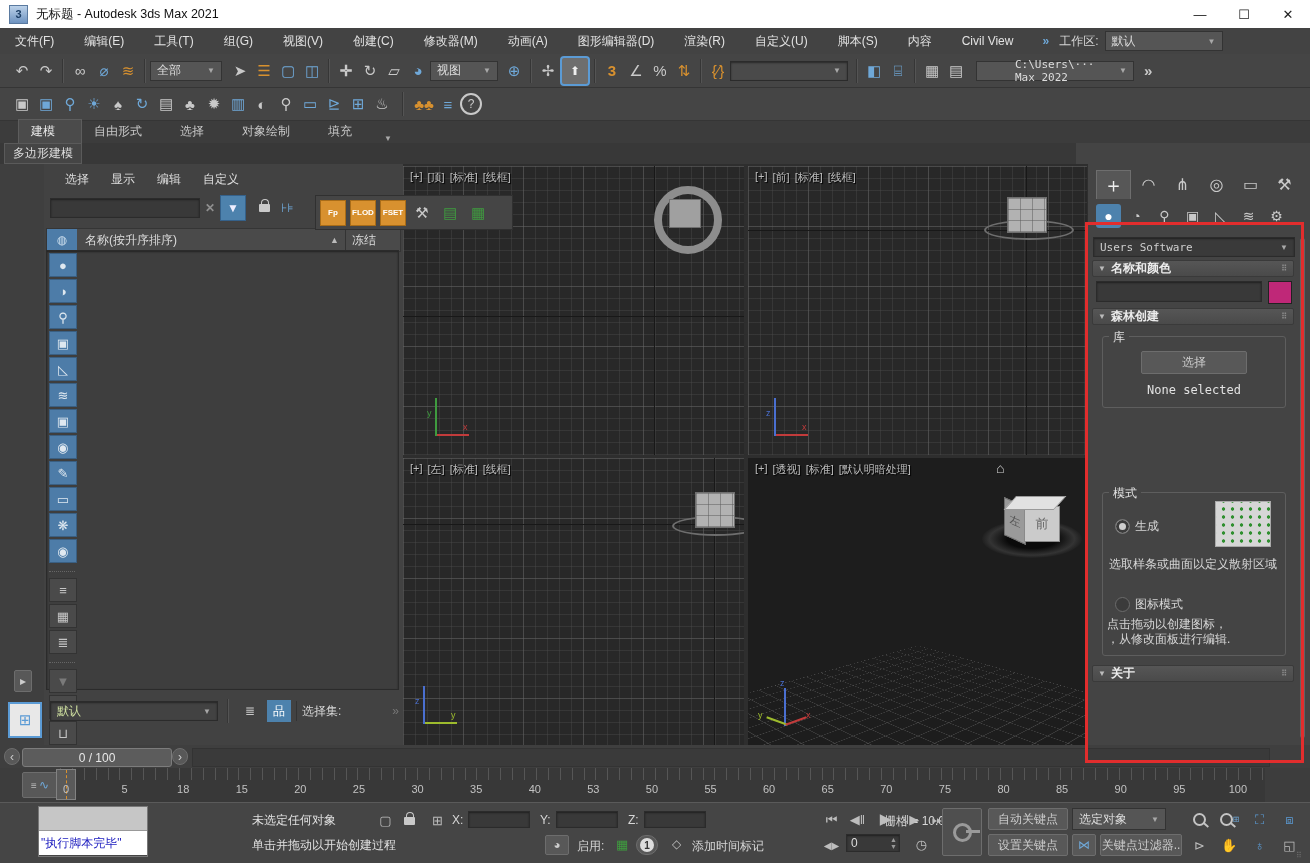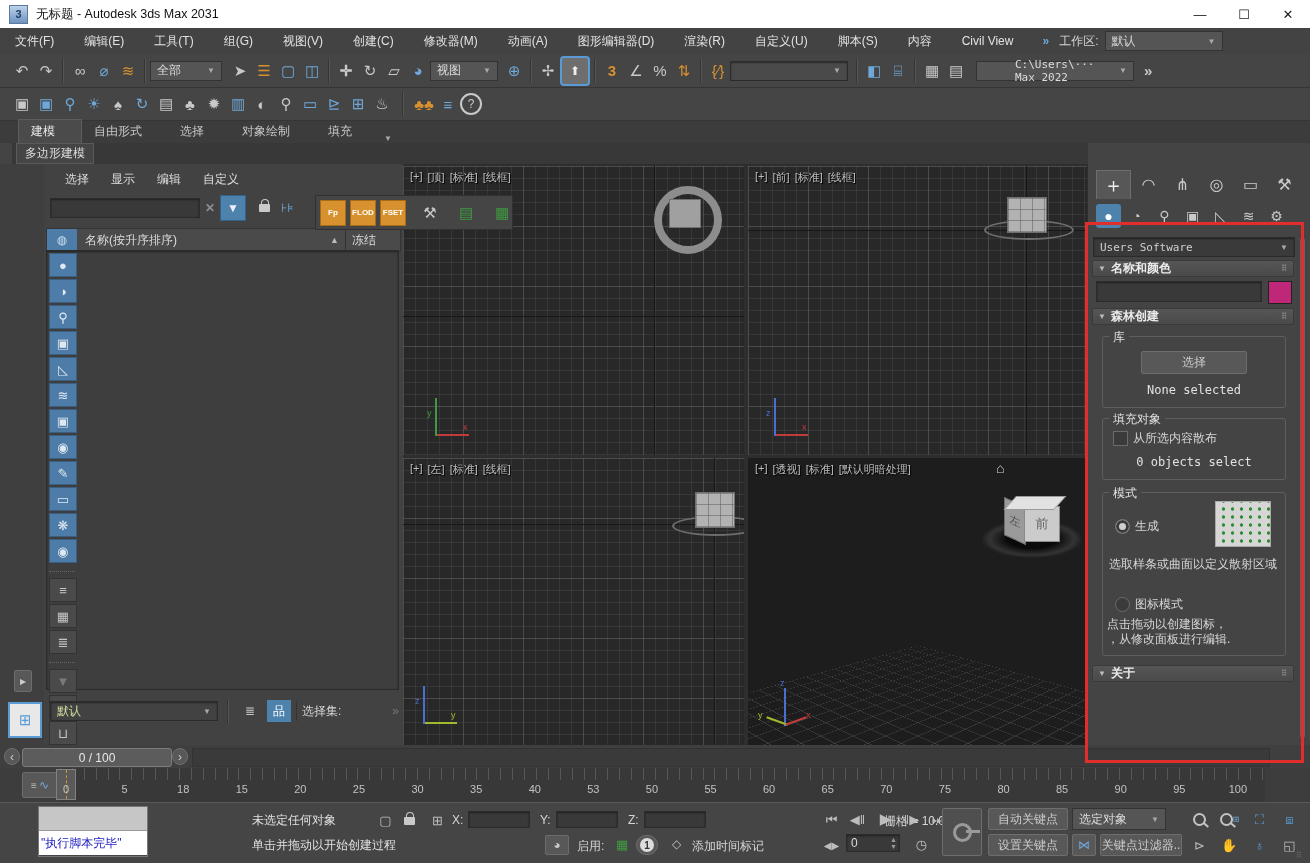--- a/index.html
+++ b/index.html
@@ -22,21 +22,21 @@
   .ic.or{color:#d8912f}.ic.bl{color:#6fa8d8}.ic.sm{font-size:12px}
   .sep{width:1px;height:24px;background:#363636;border-right:1px solid #545454;margin:0 4px;flex:0 0 auto;}
   .dd{background:#555;border:1px solid #333;height:20px;display:inline-flex;align-items:center;padding:0 6px;color:#ddd;box-sizing:border-box;}
   .car{color:#a8a8a8;font-size:8px;margin-left:7px;}
   .fld{background:#393939;border:1px solid #2b2b2b;box-shadow:inset 0 1px 2px rgba(0,0,0,.45);box-sizing:border-box;}
   .kbd{width:26px;height:26px;background:#6e6e6e;border:2px solid #5b9bd5;border-radius:4px;display:inline-flex;align-items:center;justify-content:center;color:#eee;}
   
   .ribbon{left:0;top:121px;width:1310px;height:22px;background:#3c3c3c;display:flex;align-items:flex-end;padding-left:18px;box-sizing:border-box;}
   .rtab{padding:3px 26px 3px 12px;color:#c8c8c8;}
   .rtab:first-child{background:#4b4b4b;border:1px solid #5d5d5d;border-bottom:none;color:#e8e8e8;}
-  .ribbon2{left:12px;top:143px;width:1076px;height:21px;background:#383838;border-bottom:1px solid #2c2c2c;display:flex;align-items:center;}
+  .ribbon2{left:0;top:143px;width:1076px;height:21px;background:#383838;border-bottom:1px solid #2c2c2c;display:flex;align-items:center;}
   .subtab{margin-left:4px;padding:1px 8px;background:#454545;border:1px solid #5a5a5a;color:#ddd;}
   
   .explorer{left:44px;top:164px;width:359px;height:581px;background:#424242;border-right:1px solid #2e2e2e;}
   .exp-menu{padding:0 11px;color:#ddd;}
   .hdr{background:#4a4a4a;border:1px solid #353535;color:#ddd;}
   .fcell{width:26px;height:22px;background:#4d7ca8;border:1px solid #3a5f82;display:flex;align-items:center;justify-content:center;color:#dfe8f0;font-size:13px;margin-bottom:2px;}
   .fcell.plain{background:#4a4a4a;border-color:#333;color:#c5c5c5;}
   .btn{background:#585858;border:1px solid #6d6d6d;border-radius:2px;color:#ccc;display:inline-flex;align-items:center;justify-content:center;box-sizing:border-box;}
   
   .vparea{left:403px;top:164px;width:684px;height:581px;background:#2e2e2e;overflow:hidden;}
@@ -94,21 +94,21 @@
   .keyico{width:13px;height:13px;border:3px solid #9a9a9a;border-radius:50%;position:relative;display:inline-block;}
   .keyico:after{content:"";position:absolute;left:10px;top:4px;width:14px;height:3px;background:#9a9a9a;}
 </style>
 </head>
 <body>
 
 <div class="app">
 
   <div class="abs titlebar">
     <span class="appicon">3</span>
-    <span style="font-size:12.5px;">无标题 - Autodesk 3ds Max 2031</span>
+    <span style="font-size:12.5px;">无标题 - Autodesk 3ds Max 2021</span>
     <span style="flex:1"></span>
     <span class="winbtn">—</span>
     <span class="winbtn">☐</span>
     <span class="winbtn">✕</span>
   </div>
 
   <div class="abs menubar">
     <div class="row" style="height:26px;">
         <span class="menu-item">文件(F)</span>
         <span class="menu-item">编辑(E)</span>
@@ -283,21 +283,21 @@
       <span class="sep"></span>
       <span class="ic sm">≣</span>
       <span style="width:24px;height:22px;background:#4d82ad;display:flex;align-items:center;justify-content:center;color:#fff;">品</span>
       <span style="width:1px;height:20px;background:#333;"></span>
       <span>选择集:</span>
       <span style="flex:1"></span>
       <span style="color:#777;margin-right:10px;">»</span>
     </div>
   </div>
 
-  <div class="abs row" style="left:315px;top:195px;width:192px;height:33px;background:#454545;border:1px solid #303030;z-index:20;padding-left:4px;gap:12px;">
+  <div class="abs row" style="left:315px;top:195px;width:192px;height:33px;background:#454545;border:1px solid #303030;z-index:20;padding-left:4px;gap:4px;">
     <div class="row" style="gap:4px;">
         <span style="width:24px;height:24px;background:#d8912f;border:1px solid #a86c18;color:#fff;font-weight:bold;font-size:8px;display:inline-flex;align-items:center;justify-content:center;overflow:hidden;">Fp</span>
         <span style="width:24px;height:24px;background:#d8912f;border:1px solid #a86c18;color:#fff;font-weight:bold;font-size:8px;display:inline-flex;align-items:center;justify-content:center;overflow:hidden;">FLOD</span>
         <span style="width:24px;height:24px;background:#d8912f;border:1px solid #a86c18;color:#fff;font-weight:bold;font-size:8px;display:inline-flex;align-items:center;justify-content:center;overflow:hidden;">FSET</span>
       </div>
     <span class="ic">⚒</span>
     <span class="ic" style="color:#3f9b3f;">▤</span>
     <span class="ic" style="color:#3f9b3f;">▦</span>
   </div>
 
@@ -425,26 +425,20 @@
 
     <div class="roll-h" style="top:144px;">
       <span class="tri">▼</span>
         <span>森林创建</span>
         <span class="grip">⠿</span>
     </div>
     <div class="grp" style="top:172px;height:72px;">
       <span class="grp-leg">库</span>
       <span class="btn" style="position:absolute;left:38px;top:14px;width:106px;height:23px;">选择</span>
       <span class="mono" style="position:absolute;left:0;top:46px;width:100%;text-align:center;color:#e2e2e2;">None selected</span>
-    </div>
-    <div class="grp" style="top:254px;height:62px;">
-      <span class="grp-leg">填充对象</span>
-      <span class="chk" style="position:absolute;left:10px;top:12px;"></span>
-      <span style="position:absolute;left:30px;top:11px;">从所选内容散布</span>
-      <span class="mono" style="position:absolute;left:0;top:36px;width:100%;text-align:center;color:#e2e2e2;">0 objects select</span>
     </div>
     <div class="grp" style="top:328px;height:164px;">
       <span class="grp-leg">模式</span>
       <span class="rad sel" style="position:absolute;left:12px;top:26px;"></span>
       <span style="position:absolute;left:32px;top:25px;">生成</span>
       <span class="dots" style="position:absolute;left:112px;top:8px;width:54px;height:44px;"></span>
       <div style="position:absolute;left:4px;top:64px;width:172px;text-align:center;line-height:15px;">选取样条或曲面以定义散射区域</div>
       <span class="rad" style="position:absolute;left:12px;top:104px;"></span>
       <span style="position:absolute;left:32px;top:103px;">图标模式</span>
       <div style="position:absolute;left:4px;top:124px;width:172px;line-height:15px;">

